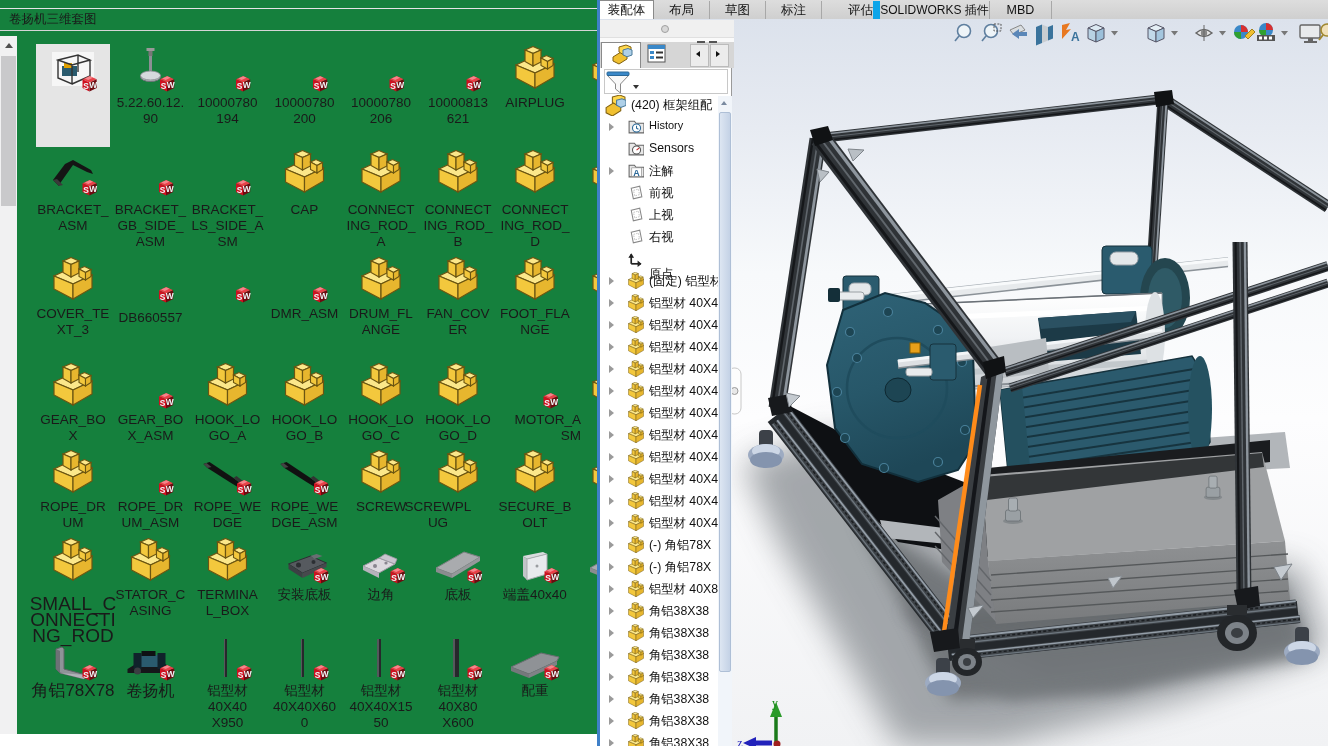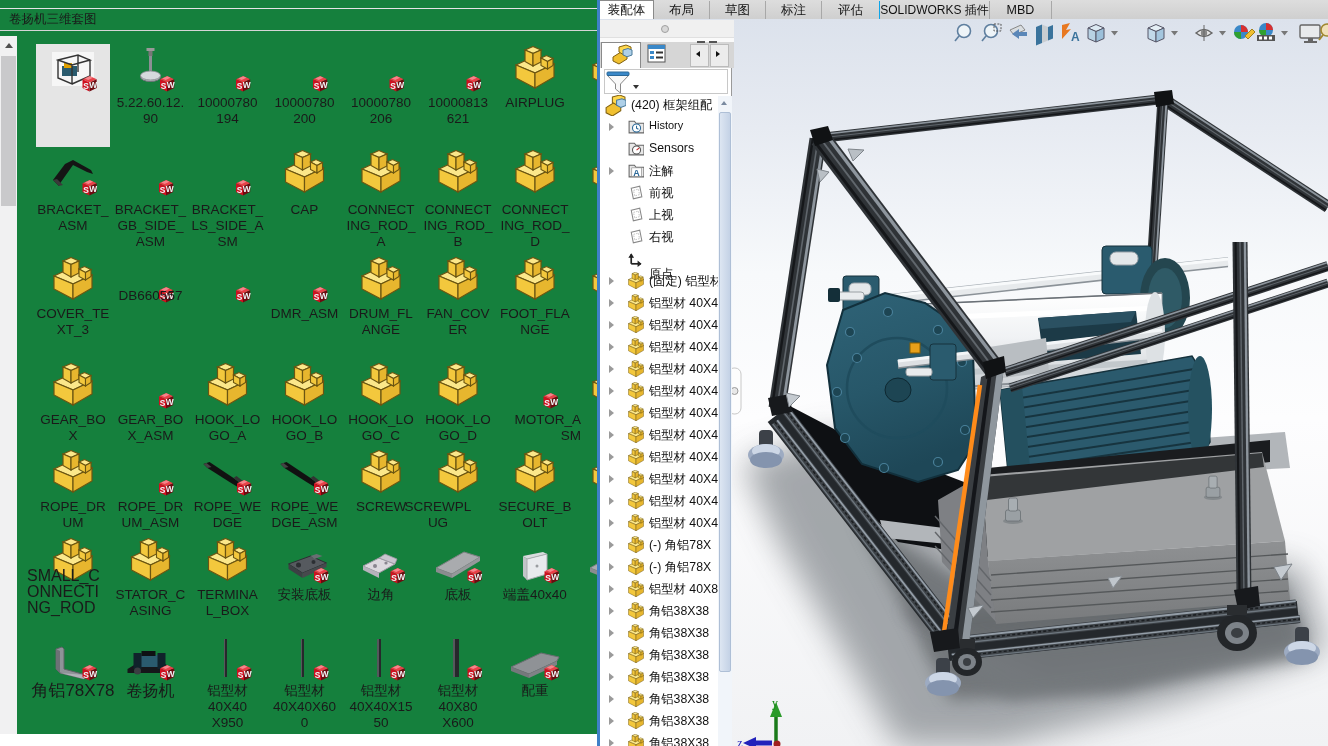--- a/index.html
+++ b/index.html
@@ -186,21 +186,21 @@
     <div style="position:absolute;left:566px;top:95px;width:92px;text-align:center;font-size:13.5px;line-height:15.9px;color:#1a1a1a">BCB<br>B</div>
     <div style="position:absolute;left:27px;top:202px;width:92px;text-align:center;font-size:13.5px;line-height:15.9px;color:#1a1a1a">BRACKET_<br>ASM</div>
     <div style="position:absolute;left:104.5px;top:202px;width:92px;text-align:center;font-size:13.5px;line-height:15.9px;color:#1a1a1a">BRACKET_<br>GB_SIDE_<br>ASM</div>
     <div style="position:absolute;left:181.5px;top:202px;width:92px;text-align:center;font-size:13.5px;line-height:15.9px;color:#1a1a1a">BRACKET_<br>LS_SIDE_A<br>SM</div>
     <div style="position:absolute;left:258.5px;top:202px;width:92px;text-align:center;font-size:13.5px;line-height:15.9px;color:#1a1a1a">CAP</div>
     <div style="position:absolute;left:335px;top:202px;width:92px;text-align:center;font-size:13.5px;line-height:15.9px;color:#1a1a1a">CONNECT<br>ING_ROD_<br>A</div>
     <div style="position:absolute;left:412px;top:202px;width:92px;text-align:center;font-size:13.5px;line-height:15.9px;color:#1a1a1a">CONNECT<br>ING_ROD_<br>B</div>
     <div style="position:absolute;left:489px;top:202px;width:92px;text-align:center;font-size:13.5px;line-height:15.9px;color:#1a1a1a">CONNECT<br>ING_ROD_<br>D</div>
     <div style="position:absolute;left:566px;top:202px;width:92px;text-align:center;font-size:13.5px;line-height:15.9px;color:#1a1a1a">CON<br>A</div>
     <div style="position:absolute;left:27px;top:306px;width:92px;text-align:center;font-size:13.5px;line-height:15.9px;color:#1a1a1a">COVER_TE<br>XT_3</div>
-    <div style="position:absolute;left:104.5px;top:288px;width:92px;text-align:center;font-size:13.5px;line-height:15.9px;color:#1a1a1a">DB660557</div>
+    <div style="position:absolute;left:104.5px;top:310px;width:92px;text-align:center;font-size:13.5px;line-height:15.9px;color:#1a1a1a">DB660557</div>
     <div style="position:absolute;left:258.5px;top:306px;width:92px;text-align:center;font-size:13.5px;line-height:15.9px;color:#1a1a1a">DMR_ASM</div>
     <div style="position:absolute;left:335px;top:306px;width:92px;text-align:center;font-size:13.5px;line-height:15.9px;color:#1a1a1a">DRUM_FL<br>ANGE</div>
     <div style="position:absolute;left:412px;top:306px;width:92px;text-align:center;font-size:13.5px;line-height:15.9px;color:#1a1a1a">FAN_COV<br>ER</div>
     <div style="position:absolute;left:489px;top:306px;width:92px;text-align:center;font-size:13.5px;line-height:15.9px;color:#1a1a1a">FOOT_FLA<br>NGE</div>
     <div style="position:absolute;left:566px;top:306px;width:92px;text-align:center;font-size:13.5px;line-height:15.9px;color:#1a1a1a">FOO<br>NG</div>
     <div style="position:absolute;left:27px;top:412px;width:92px;text-align:center;font-size:13.5px;line-height:15.9px;color:#1a1a1a">GEAR_BO<br>X</div>
     <div style="position:absolute;left:104.5px;top:412px;width:92px;text-align:center;font-size:13.5px;line-height:15.9px;color:#1a1a1a">GEAR_BO<br>X_ASM</div>
     <div style="position:absolute;left:181.5px;top:412px;width:92px;text-align:center;font-size:13.5px;line-height:15.9px;color:#1a1a1a">HOOK_LO<br>GO_A</div>
     <div style="position:absolute;left:258.5px;top:412px;width:92px;text-align:center;font-size:13.5px;line-height:15.9px;color:#1a1a1a">HOOK_LO<br>GO_B</div>
     <div style="position:absolute;left:335px;top:412px;width:92px;text-align:center;font-size:13.5px;line-height:15.9px;color:#1a1a1a">HOOK_LO<br>GO_C</div>
@@ -208,21 +208,21 @@
     <div style="position:absolute;left:489px;top:412px;width:92px;text-align:right;font-size:13.5px;line-height:15.9px;color:#1a1a1a">MOTOR_A<br>SM</div>
     <div style="position:absolute;left:566px;top:412px;width:92px;text-align:center;font-size:13.5px;line-height:15.9px;color:#1a1a1a">M</div>
     <div style="position:absolute;left:27px;top:499px;width:92px;text-align:center;font-size:13.5px;line-height:15.9px;color:#1a1a1a">ROPE_DR<br>UM</div>
     <div style="position:absolute;left:104.5px;top:499px;width:92px;text-align:center;font-size:13.5px;line-height:15.9px;color:#1a1a1a">ROPE_DR<br>UM_ASM</div>
     <div style="position:absolute;left:181.5px;top:499px;width:92px;text-align:center;font-size:13.5px;line-height:15.9px;color:#1a1a1a">ROPE_WE<br>DGE</div>
     <div style="position:absolute;left:258.5px;top:499px;width:92px;text-align:center;font-size:13.5px;line-height:15.9px;color:#1a1a1a">ROPE_WE<br>DGE_ASM</div>
     <div style="position:absolute;left:335px;top:499px;width:92px;text-align:center;font-size:13.5px;line-height:15.9px;color:#1a1a1a">SCREW</div>
     <div style="position:absolute;left:392px;top:499px;width:92px;text-align:center;font-size:13.5px;line-height:15.9px;color:#1a1a1a">SCREWPL<br>UG</div>
     <div style="position:absolute;left:489px;top:499px;width:92px;text-align:center;font-size:13.5px;line-height:15.9px;color:#1a1a1a">SECURE_B<br>OLT</div>
     <div style="position:absolute;left:566px;top:499px;width:92px;text-align:center;font-size:13.5px;line-height:15.9px;color:#1a1a1a">SEC</div>
-    <div style="position:absolute;left:27px;top:568px;width:92px;text-align:left;font-size:16px;line-height:15.9px;color:#1a1a1a">SMALL_C<br>ONNECTI<br>NG_ROD</div>
+    <div style="position:absolute;left:27px;top:596px;width:92px;text-align:center;font-size:19px;line-height:15.9px;color:#1a1a1a">SMALL_C<br>ONNECTI<br>NG_ROD</div>
     <div style="position:absolute;left:104.5px;top:587px;width:92px;text-align:center;font-size:13.5px;line-height:15.9px;color:#1a1a1a">STATOR_C<br>ASING</div>
     <div style="position:absolute;left:181.5px;top:587px;width:92px;text-align:center;font-size:13.5px;line-height:15.9px;color:#1a1a1a">TERMINA<br>L_BOX</div>
     <div style="position:absolute;left:258.5px;top:587px;width:92px;text-align:center;font-size:13.5px;line-height:15.9px;color:#1a1a1a">安装底板</div>
     <div style="position:absolute;left:335px;top:587px;width:92px;text-align:center;font-size:13.5px;line-height:15.9px;color:#1a1a1a">边角</div>
     <div style="position:absolute;left:412px;top:587px;width:92px;text-align:center;font-size:13.5px;line-height:15.9px;color:#1a1a1a">底板</div>
     <div style="position:absolute;left:489px;top:587px;width:92px;text-align:center;font-size:13.5px;line-height:15.9px;color:#1a1a1a">端盖40x40</div>
     <div style="position:absolute;left:566px;top:587px;width:92px;text-align:center;font-size:13.5px;line-height:15.9px;color:#1a1a1a">角铝</div>
     <div style="position:absolute;left:27px;top:683px;width:92px;text-align:center;font-size:17px;line-height:15.9px;color:#1a1a1a">角铝78X78</div>
     <div style="position:absolute;left:104.5px;top:683px;width:92px;text-align:center;font-size:16px;line-height:15.9px;color:#1a1a1a">卷扬机</div>
     <div style="position:absolute;left:181.5px;top:683px;width:92px;text-align:center;font-size:13.5px;line-height:15.9px;color:#1a1a1a">铝型材<br>40X40<br>X950</div>
@@ -231,21 +231,21 @@
     <div style="position:absolute;left:412px;top:683px;width:92px;text-align:center;font-size:13.5px;line-height:15.9px;color:#1a1a1a">铝型材<br>40X80<br>X600</div>
     <div style="position:absolute;left:489px;top:683px;width:92px;text-align:center;font-size:13.5px;line-height:15.9px;color:#1a1a1a">配重</div>
     <div style="position:absolute;left:566px;top:683px;width:92px;text-align:center;font-size:13.5px;line-height:15.9px;color:#1a1a1a">配</div>
   </div>
 <div style="position:absolute;left:597px;top:0;width:731px;height:746px;background:#fff;overflow:hidden">
     <div style="position:absolute;left:0;top:0;width:731px;height:20px;background:linear-gradient(#dddddd,#cfcfcf);border-bottom:1px solid #989898;box-sizing:border-box"></div>
     <div style="position:absolute;left:2px;top:0;width:55px;height:20px;background:#fff;border:1px solid #8a8a8a;border-bottom:none;box-sizing:border-box;text-align:center;font-size:12.5px;color:#111;line-height:19px">装配体</div>
     <div style="position:absolute;left:57px;top:1px;width:56px;height:18px;border-right:1px solid #a8a8a8;box-sizing:border-box;text-align:center;font-size:12.5px;color:#111;line-height:18px">布局</div>
     <div style="position:absolute;left:113px;top:1px;width:56px;height:18px;border-right:1px solid #a8a8a8;box-sizing:border-box;text-align:center;font-size:12.5px;color:#111;line-height:18px">草图</div>
     <div style="position:absolute;left:169px;top:1px;width:56px;height:18px;border-right:1px solid #a8a8a8;box-sizing:border-box;text-align:center;font-size:12.5px;color:#111;line-height:18px">标注</div>
-    <div style="position:absolute;left:225px;top:1px;width:58px;height:18px;border-right:1px solid #0ea5e9;box-sizing:border-box;text-align:center;font-size:12.5px;color:#111;line-height:18px">评估</div>
+    <div style="position:absolute;left:225px;top:1px;width:58px;height:18px;border-right:7px solid #0ea5e9;box-sizing:border-box;text-align:right;font-size:12.5px;color:#111;line-height:18px">评估</div>
     <div style="position:absolute;left:283px;top:1px;width:110px;height:18px;border-right:1px solid #a8a8a8;box-sizing:border-box;text-align:center;font-size:12px;color:#111;line-height:18px">SOLIDWORKS 插件</div>
     <div style="position:absolute;left:393px;top:1px;width:62px;height:18px;border-right:1px solid #a8a8a8;box-sizing:border-box;text-align:center;font-size:12.5px;color:#111;line-height:18px">MBD</div>
     <svg width="731" height="727" viewBox="597 19 731 727" style="position:absolute;left:0;top:19px">
       <defs>
 <linearGradient id="bgg" x1="0" y1="0" x2="0" y2="1">
  <stop offset="0" stop-color="#dce2ec"></stop>
           <stop offset="0.15" stop-color="#e7ebf2"></stop>
  <stop offset="0.35" stop-color="#f7f9fb"></stop>
           <stop offset="0.55" stop-color="#fdfdfe"></stop>
  <stop offset="1" stop-color="#f1f2f4"></stop>

